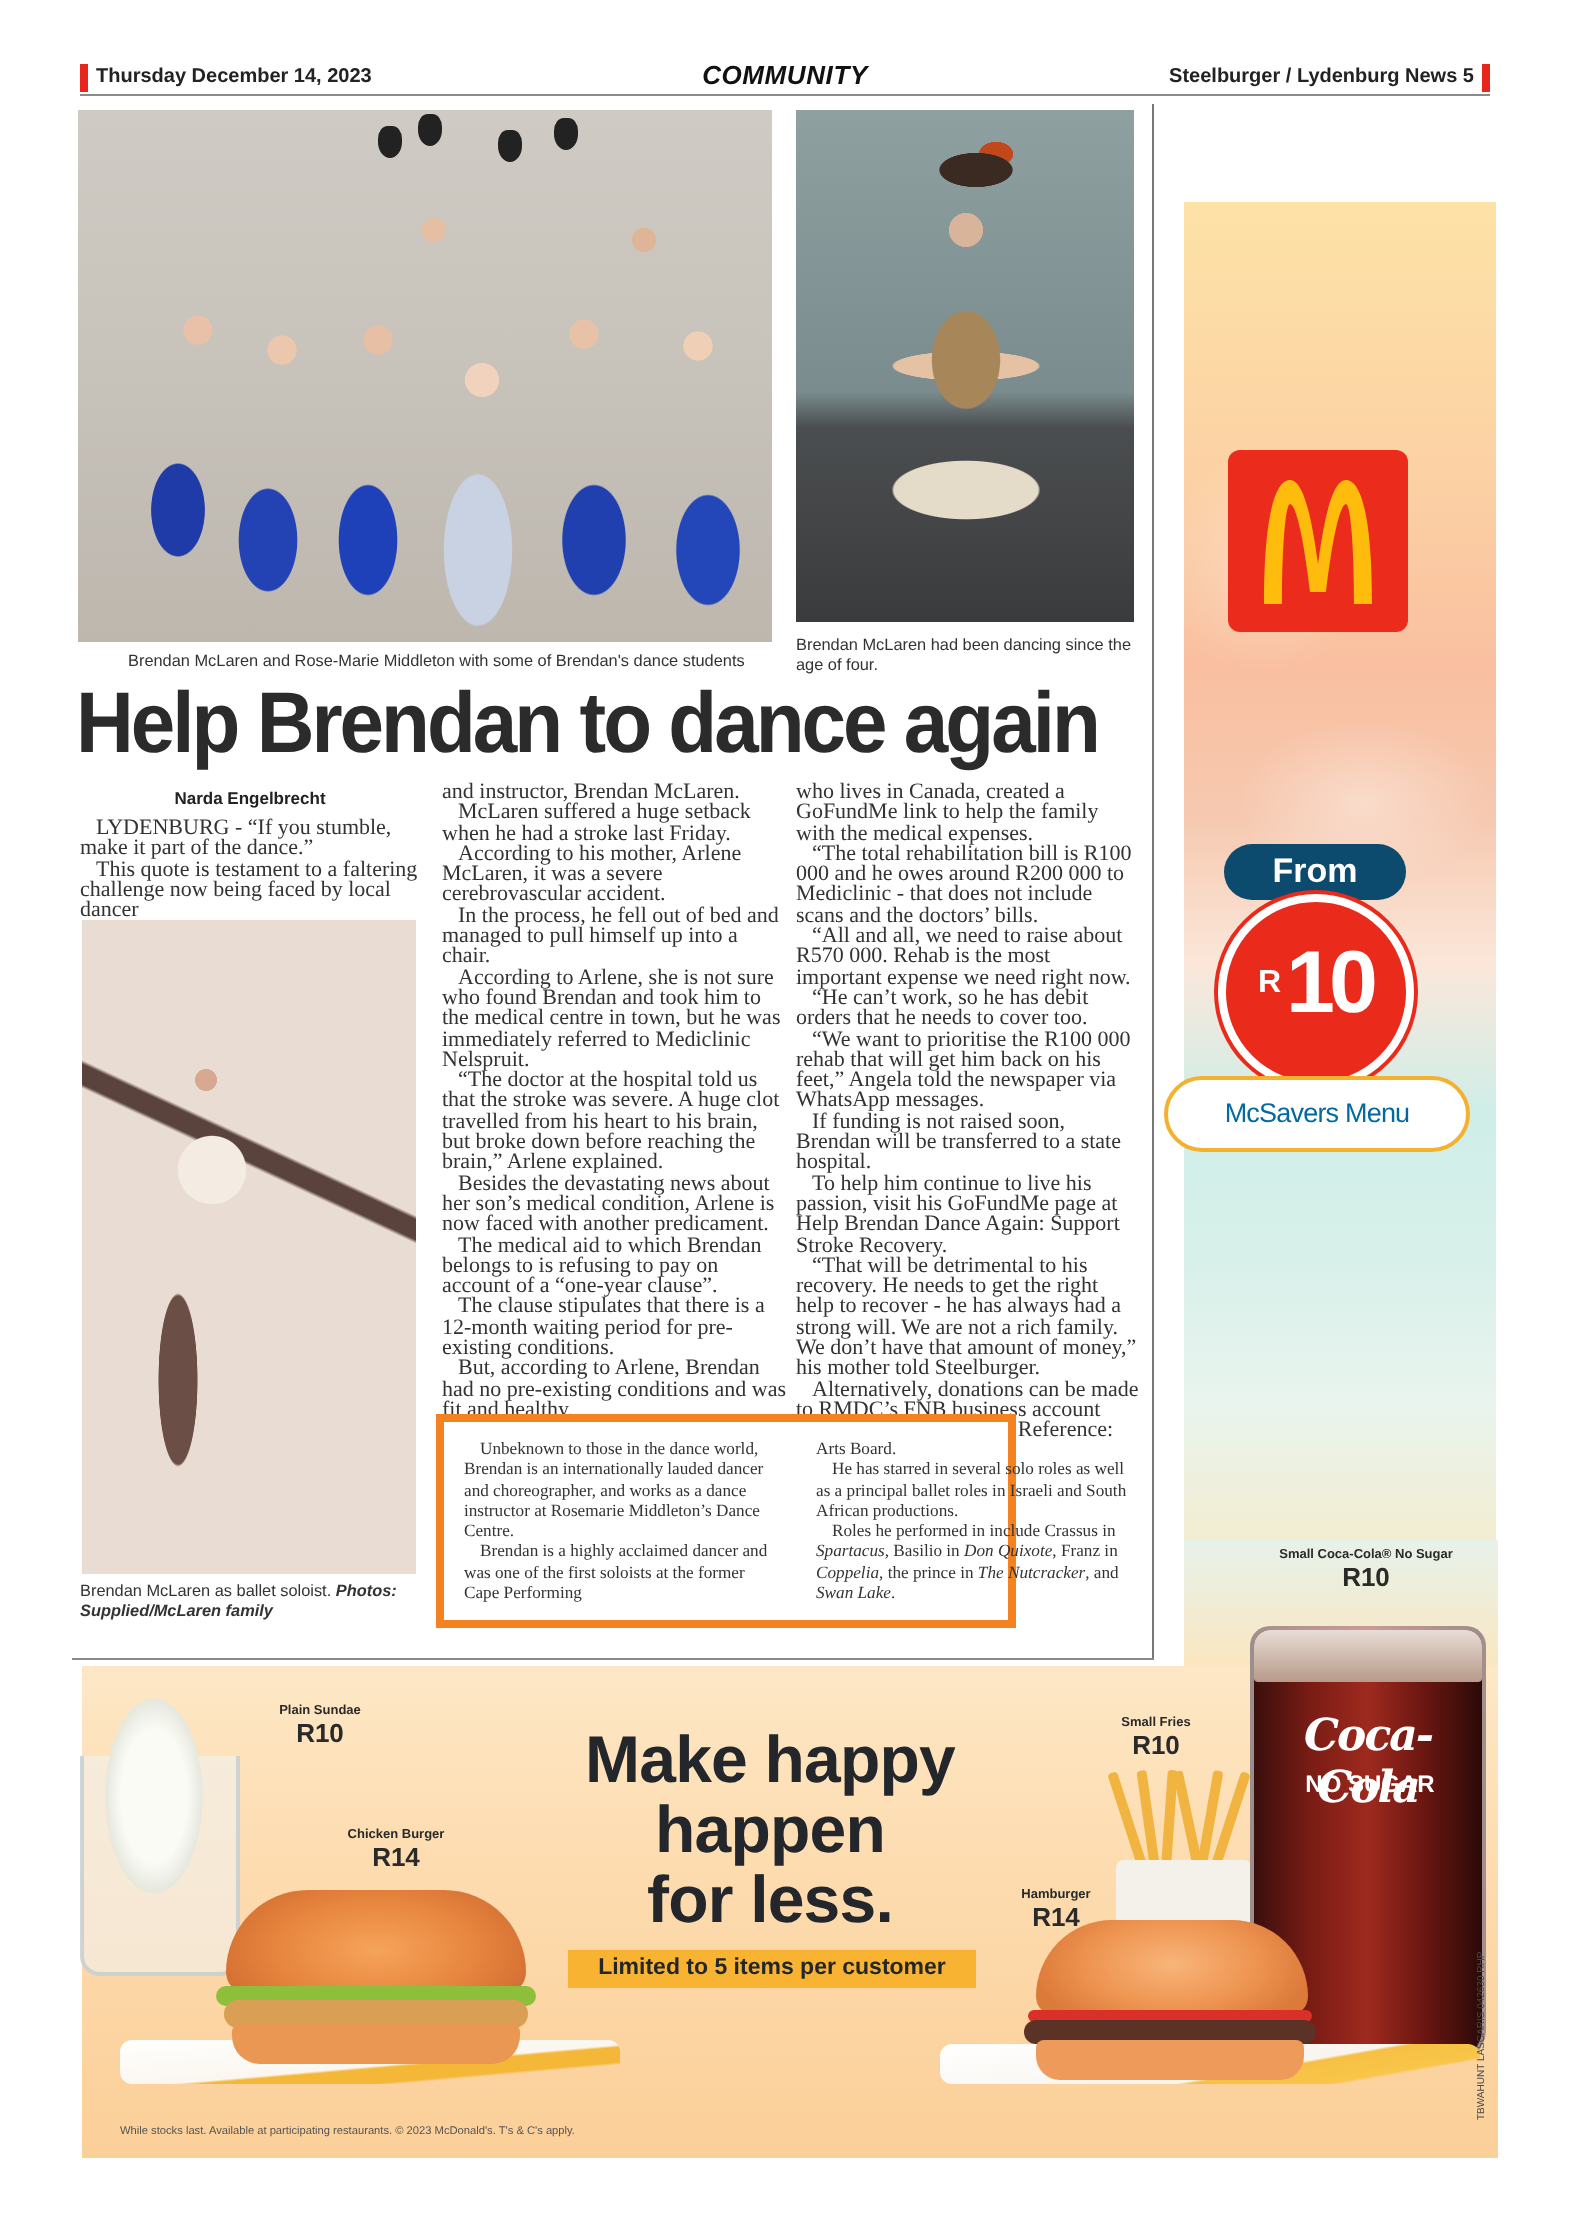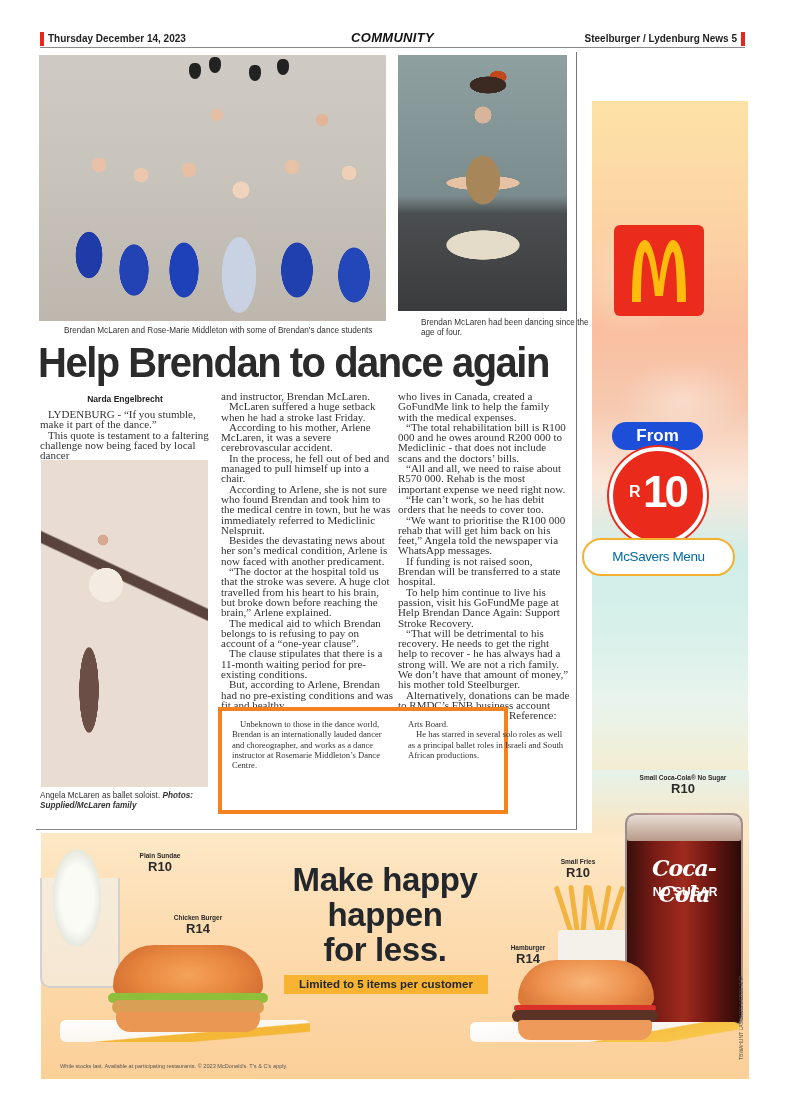--- a/index.html
+++ b/index.html
@@ -47,21 +47,21 @@
   .photo-ballet { left: 41px; top: 460px; width: 167px; height: 327px; background:
       radial-gradient(circle 9px at 62px 80px, #d7a992 60%, transparent 62%),
       radial-gradient(ellipse 28px 28px at 65px 125px, #f4ece2 60%, transparent 62%),
       radial-gradient(ellipse 16px 70px at 48px 230px, #6b4f47 60%, transparent 62%),
       linear-gradient(25deg, transparent 60%, #5a433c 60.5%, #5a433c 63%, transparent 63.5%),
       #e9dcd3;
   }
 
   .caption { position: absolute; font-family: "Liberation Sans", sans-serif; font-size: 8.2px; color: #333; line-height: 10px; }
   .cap-group { left: 40px; top: 326px; width: 345px; padding-left: 24px; }
-  .cap-pose { left: 398px; top: 318px; width: 170px; margin-left: 23px; }
+  .cap-pose { left: 398px; top: 318px; width: 170px; }
   .cap-ballet { left: 40px; top: 791px; width: 170px; }
   .cap-ballet b { font-style: italic; }
 
   .vrule { position: absolute; left: 576px; top: 52px; width: 1px; height: 777px; background: #777; }
   .hrule { position: absolute; left: 36px; top: 829px; width: 541px; height: 1px; background: #888; }
 
   .headline { position: absolute; left: 38px; top: 338px; width: 540px; font-family: "Liberation Sans", sans-serif; font-weight: bold; font-size: 43px; color: #2b2b2b; letter-spacing: -1.6px; transform: scaleX(0.93); transform-origin: left top; line-height: 48px; white-space: nowrap; }
 
   .byline { position: absolute; left: 40px; top: 394px; width: 170px; text-align: center; font-family: "Liberation Sans", sans-serif; font-weight: bold; font-size: 8.5px; color: #222; }
 
@@ -82,21 +82,21 @@
 
   
   .ad-right { position: absolute; left: 592px; top: 101px; width: 156px; height: 733px;
     background:
       radial-gradient(ellipse 80px 80px at 40px 180px, rgba(255,255,255,.25), transparent 70%),
       radial-gradient(ellipse 90px 60px at 90px 300px, rgba(255,255,255,.35), transparent 70%),
       linear-gradient(180deg, #fde2a6 0%, #fcd2a4 18%, #f9bfa0 32%, #f6c9b0 42%, #fbe7da 52%, #cfeee8 62%, #d8f0ea 72%, #e9f4ee 82%, #fbe7b6 100%);
   }
   .mc-logo { position: absolute; left: 614px; top: 225px; width: 90px; height: 91px; background: #eb2b1c; border-radius: 6px; }
   .mc-logo svg { position: absolute; left: 14px; top: 11px; }
-  .from-pill { position: absolute; left: 612px; top: 422px; width: 91px; height: 28px; background: #1d4ed8; border-radius: 14px; color: #fff; font-family: "Liberation Sans", sans-serif; font-weight: bold; font-size: 17px; text-align: center; line-height: 28px; }
+  .from-pill { position: absolute; left: 612px; top: 422px; width: 91px; height: 28px; background: #0c4a6e; border-radius: 14px; color: #fff; font-family: "Liberation Sans", sans-serif; font-weight: bold; font-size: 17px; text-align: center; line-height: 28px; }
   .price-circle { position: absolute; left: 609px; top: 447px; width: 98px; height: 98px; background: #ea2a1b; border-radius: 50%; border: 4px solid #fff; box-shadow: 0 0 0 2px #ea2a1b; color: #fff; font-family: "Liberation Sans", sans-serif; font-weight: bold; text-align: center; }
   .price-circle .r { position: absolute; left: 16px; top: 32px; font-size: 16px; }
   .price-circle .n { position: absolute; left: 30px; top: 16px; font-size: 44px; letter-spacing: -3px; }
   .mcsavers { position: absolute; left: 582px; top: 538px; width: 153px; height: 38px; border: 2px solid #f4b12f; border-radius: 19px; background: #fff; font-family: "Liberation Sans", sans-serif; font-weight: normal; font-size: 13.5px; color: #0369a1; text-align: center; line-height: 34px; letter-spacing: -.4px; }
 
   
   .ad-bottom { position: absolute; left: 41px; top: 833px; width: 708px; height: 246px; background: linear-gradient(180deg, #fde8c6 0%, #fddcb0 40%, #fbcf98 100%); overflow: hidden; }
   .ad-top-strip { position: absolute; left: 592px; top: 770px; width: 157px; height: 64px; background: linear-gradient(180deg, #e6f2ea 0%, #fbe6c0 100%); }
 
   .item-label { position: absolute; font-family: "Liberation Sans", sans-serif; font-weight: bold; color: #2a2a2a; text-align: center; }
@@ -165,57 +165,59 @@
 <h1 class="headline">Help Brendan to dance again</h1>
 <div class="byline">Narda Engelbrecht</div>
 
 <div class="col col-1">
   <p>LYDENBURG - “If you stumble, make it part of the dance.”</p>
   <p>This quote is testament to a faltering challenge now being faced by local dancer</p>
 </div>
 
 <div class="photo photo-ballet"></div>
 <div class="caption cap-ballet">
-  <span>Angela McLaren as ballet soloist.</span>
+  <span>Brendan McLaren as ballet soloist.</span>
   <b>Photos: Supplied/McLaren family</b>
 </div>
 
 <div class="col col-2">
   <p class="noind">and instructor, Brendan McLaren.</p>
   <p>McLaren suffered a huge setback when he had a stroke last Friday.</p>
   <p>According to his mother, Arlene McLaren, it was a severe cerebrovascular accident.</p>
   <p>In the process, he fell out of bed and managed to pull himself up into a chair.</p>
   <p>According to Arlene, she is not sure who found Brendan and took him to the medical centre in town, but he was immediately referred to Mediclinic Nelspruit.</p>
+  <p>“The doctor at the hospital told us that the stroke was severe. A huge clot travelled from his heart to his brain, but broke down before reaching the brain,” Arlene explained.</p>
   <p>Besides the devastating news about her son’s medical condition, Arlene is now faced with another predicament.</p>
-  <p>“The doctor at the hospital told us that the stroke was severe. A huge clot travelled from his heart to his brain, but broke down before reaching the brain,” Arlene explained.</p>
   <p>The medical aid to which Brendan belongs to is refusing to pay on account of a “one-year clause”.</p>
-  <p>The clause stipulates that there is a 11-month waiting period for pre-existing conditions.</p>
+  <p>The clause stipulates that there is a 12-month waiting period for pre-existing conditions.</p>
   <p>But, according to Arlene, Brendan had no pre-existing conditions and was fit and healthy.</p>
   <p>Angela McLaren, Brendan’s sister</p>
 </div>
 
 <div class="col col-3">
   <p class="noind">who lives in Canada, created a GoFundMe link to help the family with the medical expenses.</p>
   <p>“The total rehabilitation bill is R100 000 and he owes around R200 000 to Mediclinic - that does not include scans and the doctors’ bills.</p>
   <p>“All and all, we need to raise about R570 000. Rehab is the most important expense we need right now.</p>
   <p>“He can’t work, so he has debit orders that he needs to cover too.</p>
   <p>“We want to prioritise the R100 000 rehab that will get him back on his feet,” Angela told the newspaper via WhatsApp messages.</p>
   <p>If funding is not raised soon, Brendan will be transferred to a state hospital.</p>
   <p>To help him continue to live his passion, visit his GoFundMe page at Help Brendan Dance Again: Support Stroke Recovery.</p>
   <p>“That will be detrimental to his recovery. He needs to get the right help to recover - he has always had a strong will. We are not a rich family. We don’t have that amount of money,” his mother told Steelburger.</p>
   <p>Alternatively, donations can be made to RMDC’s FNB business account number: 629 0390 8439. Reference: GIFT and your name.</p>
 </div>
 
 <aside class="sidebar-box">
   <div class="sb-col sb-col-1">
     <p>Unbeknown to those in the dance world, Brendan is an internationally lauded dancer and choreographer, and works as a dance instructor at Rosemarie Middleton’s Dance Centre.</p>
+    <p>Brendan is a highly acclaimed dancer and was one of the first soloists at the former Cape Performing</p>
   </div>
   <div class="sb-col sb-col-2">
     <p class="noind">Arts Board.</p>
     <p>He has starred in several solo roles as well as a principal ballet roles in Israeli and South African productions.</p>
+    <p><span>Roles he performed in include Crassus in </span><i>Spartacus</i><span>, Basilio in </span><i>Don Quixote</i><span>, Franz in </span><i>Coppelia</i><span>, the prince in </span><i>The Nutcracker</i><span>, and </span><i>Swan Lake</i><span>.</span></p>
   </div>
 </aside>
 
 <div class="hrule"></div>
 
 <div class="ad-right"></div>
 <div class="mc-logo">
   <svg width="62" height="68" viewBox="0 0 62 68">
     <path d="M4 66 C4 20 10 4 17 4 C24 4 28 24 31 46 C34 24 38 4 45 4 C52 4 58 20 58 66 L49 66 C49 34 47 16 45 16 C42 16 38 34 35 60 L27 60 C24 34 20 16 17 16 C15 16 13 34 13 66 Z" fill="#ffbc0d"></path>
   </svg>

